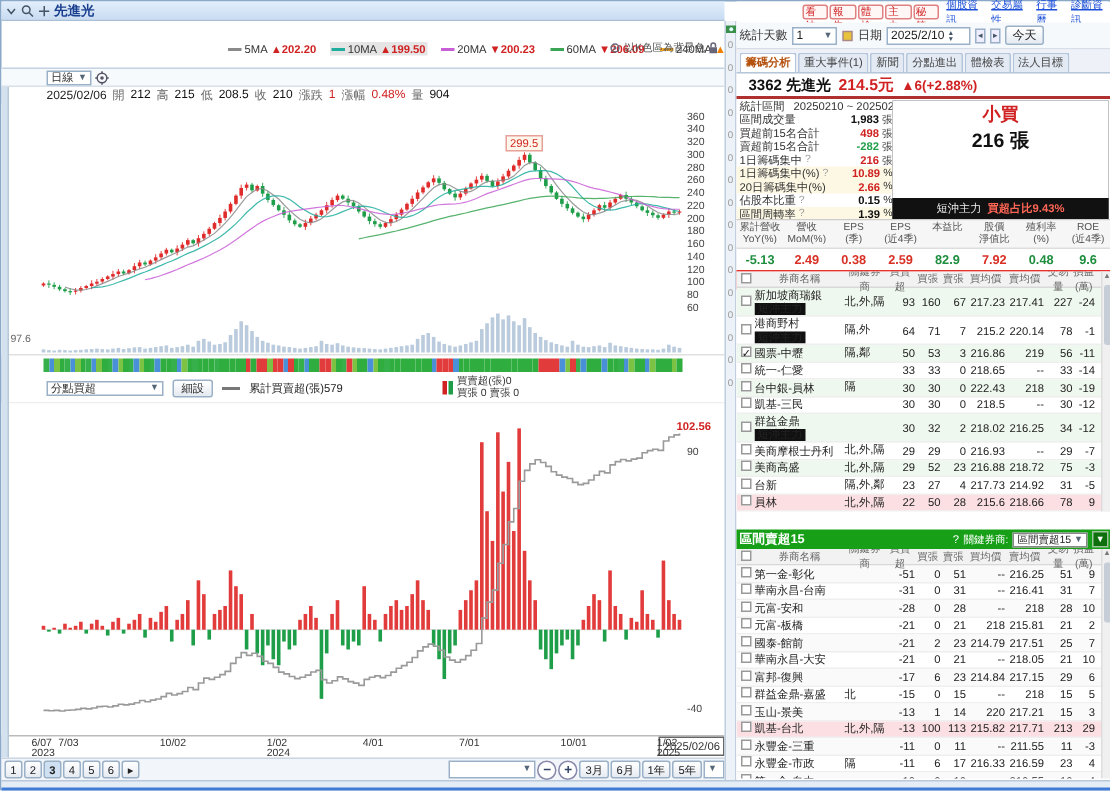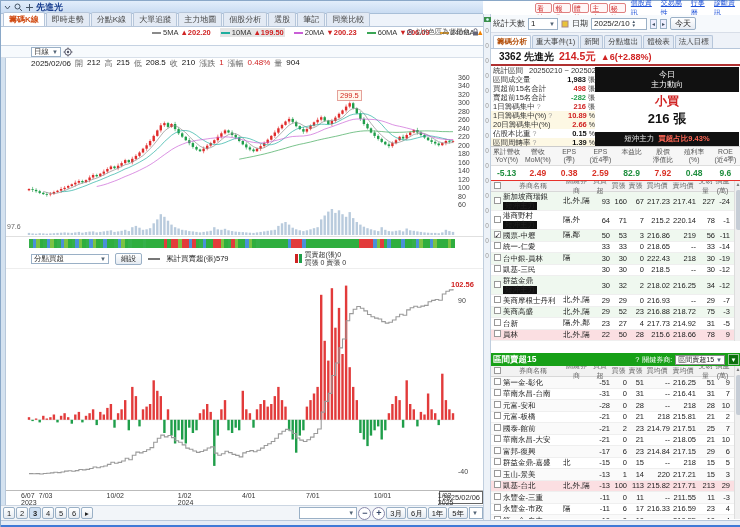--- a/index.html
+++ b/index.html
@@ -153,31 +153,20 @@
     <span class="icn"><svg width="9" height="9">
           <circle cx="3.5" cy="3.5" r="2.5" stroke="#456" fill="none"></circle>
           <line x1="5.5" y1="5.5" x2="8" y2="8" stroke="#456"></line>
         </svg></span>
     <span class="icn"><svg width="7" height="7">
           <path d="M3.5 0 V7 M0 3.5 H7" stroke="#456"></path>
         </svg></span>
     <span class="t">先進光</span>
   </div>
 
-  <div id="left-tabs">
-      <div class="ltab active">籌碼K線</div>
-      <div class="ltab">即時走勢</div>
-      <div class="ltab">分點K線</div>
-      <div class="ltab">大單追蹤</div>
-      <div class="ltab">主力地圖</div>
-      <div class="ltab">個股分析</div>
-      <div class="ltab">選股</div>
-      <div class="ltab">筆記</div>
-      <div class="ltab">同業比較</div>
-    </div>
 
   <div id="legend">
     <div id="ma-r1">
         <span class="lgi">
           <span class="dash" style="background: rgb(138, 138, 138);"></span>
           <span class="lgl">5MA</span>
           <span class="lgv" style="color: rgb(208, 34, 34);">▲202.20</span>
         </span>
         <span class="lgi hl">
           <span class="dash" style="background: rgb(31, 174, 158);"></span>
@@ -1070,21 +1059,20 @@
             <span class="su">%</span>
           </div>
           <div class="srow cream">
             <span class="sl">區間周轉率</span>
             <span class="q">?</span>
             <span class="sv" style="color: rgb(17, 17, 17);">1.39</span>
             <span class="su">%</span>
           </div>
         </div>
       <div id="todaybox">
-        <div id="tb-head"><span>今日</span><br><span>主力動向</span></div>
         <div id="tb-body">
           <div id="tb-act">小買</div>
           <div id="tb-amt">216 張</div>
         </div>
         <div id="tb-foot">
           <span class="f1">短沖主力</span>
           <span class="f2">買超占比9.43%</span>
         </div>
       </div>
     </div>

